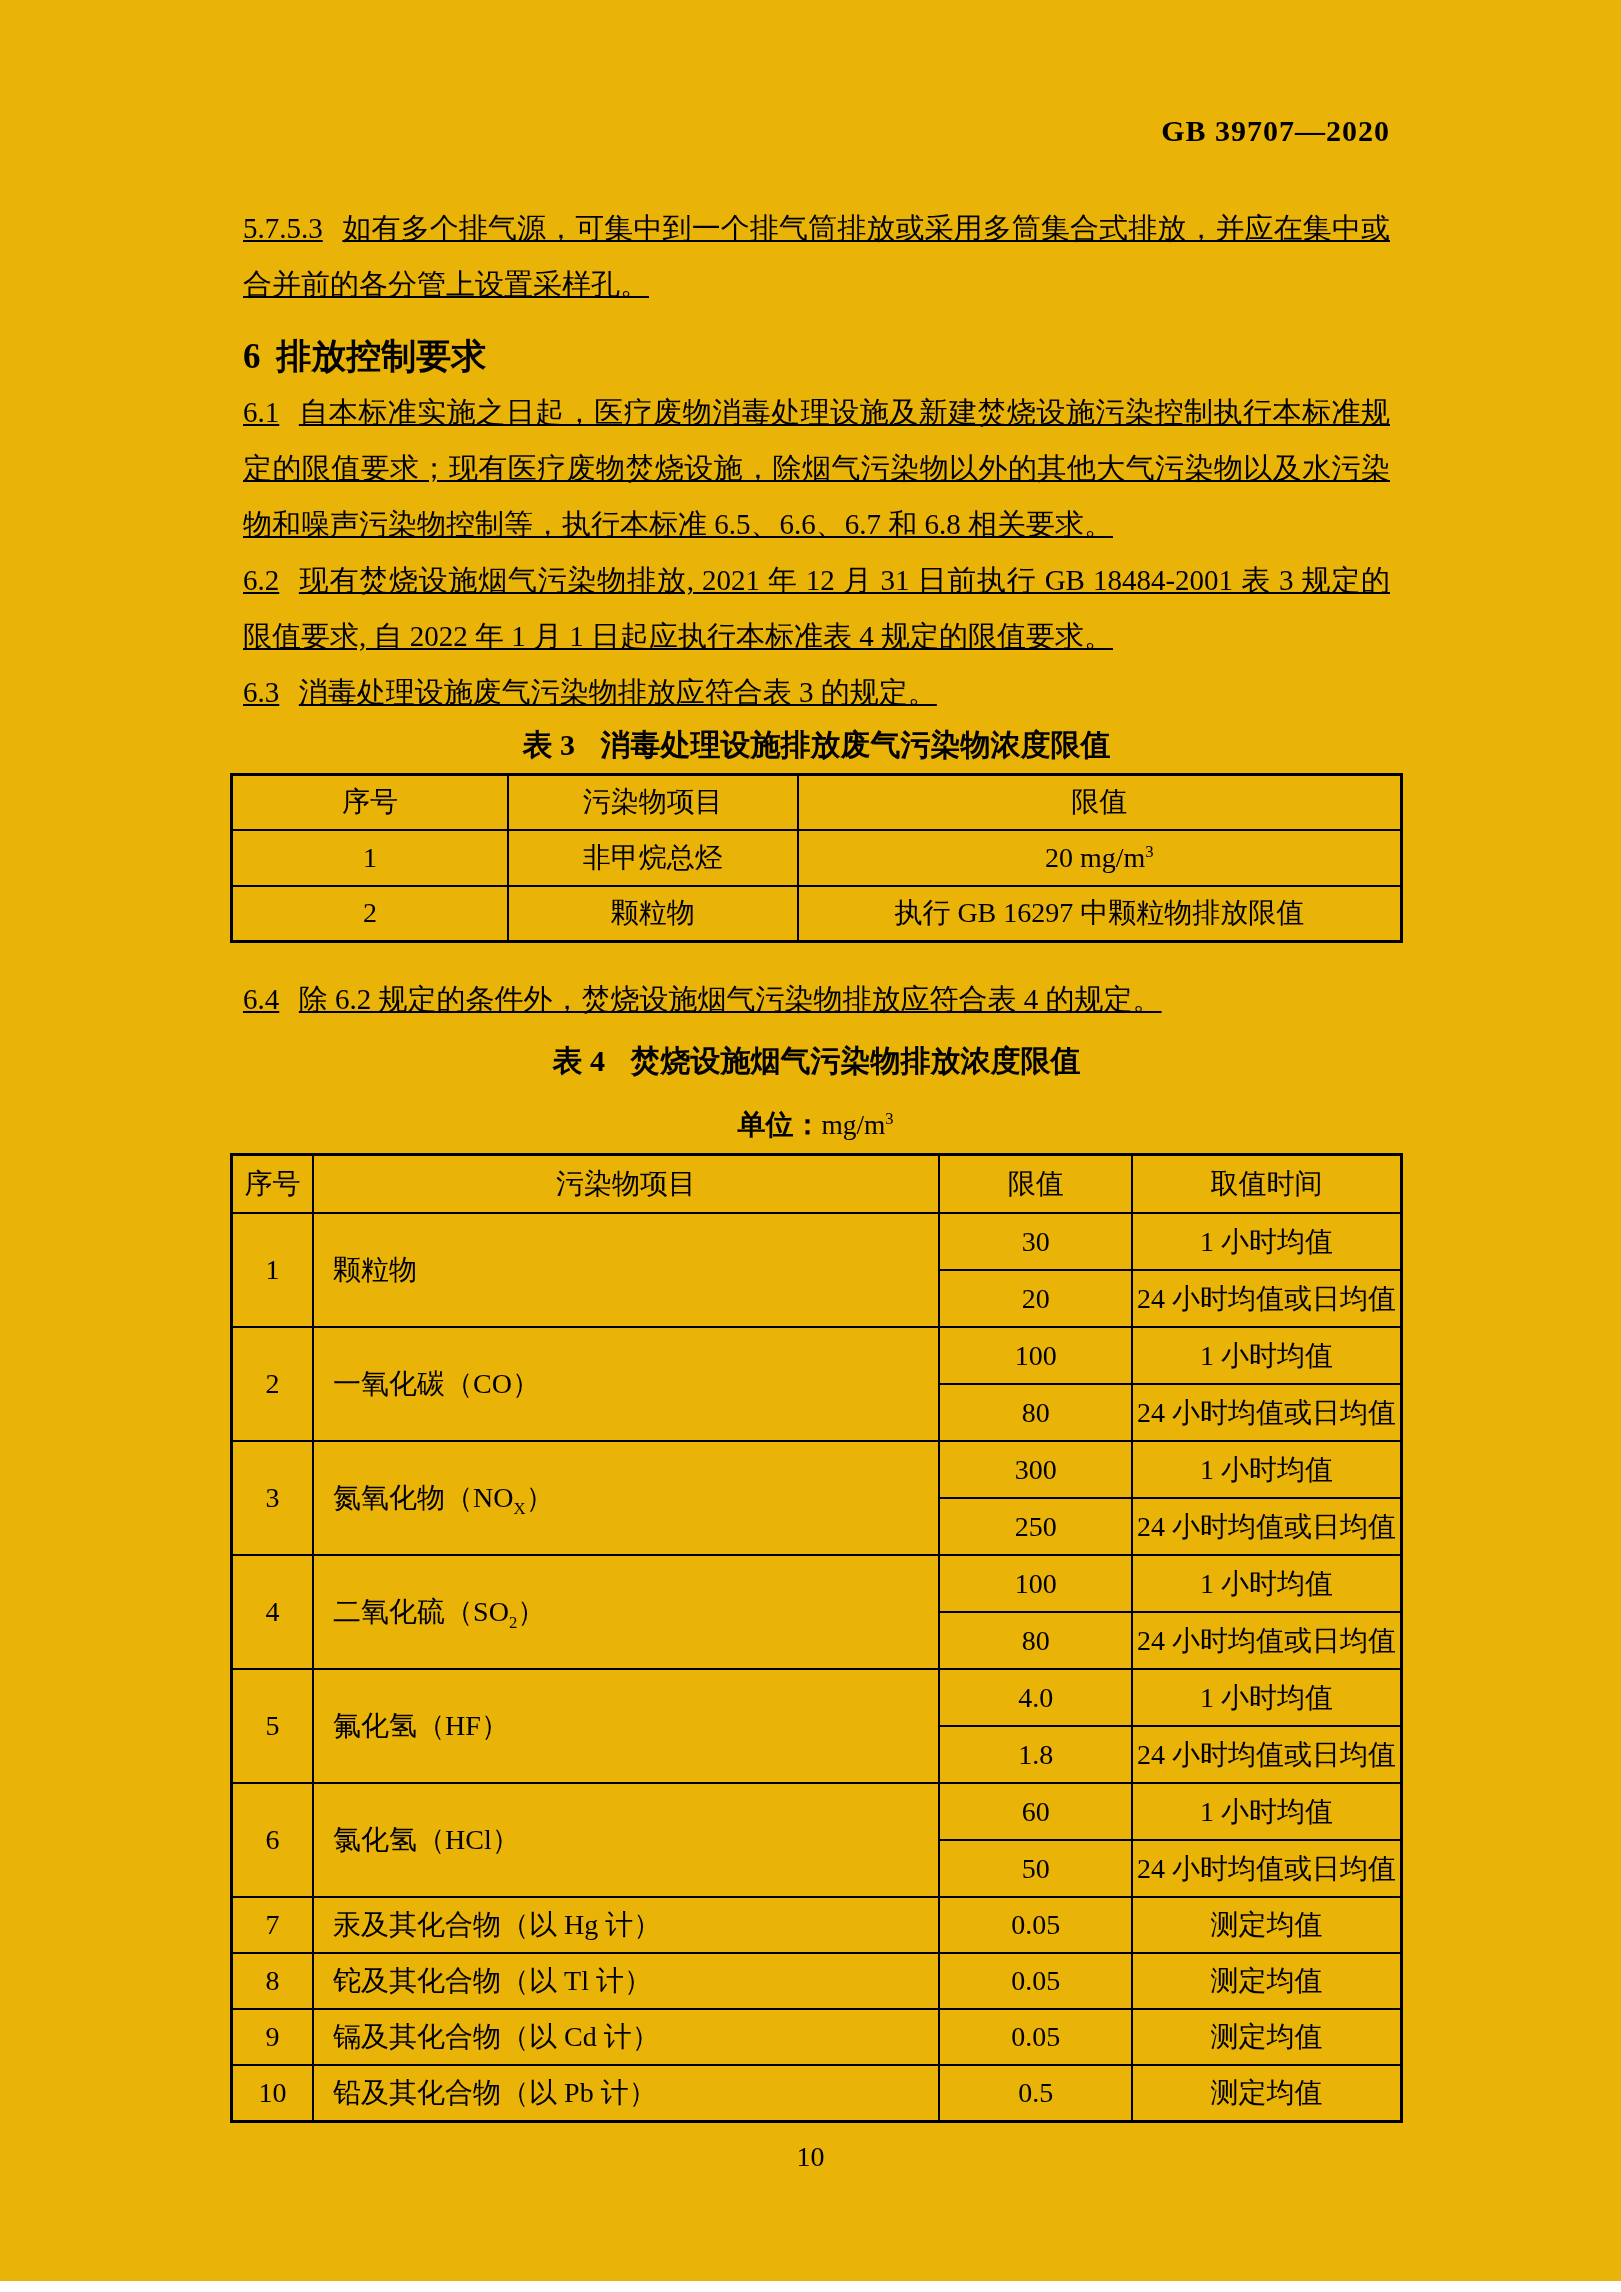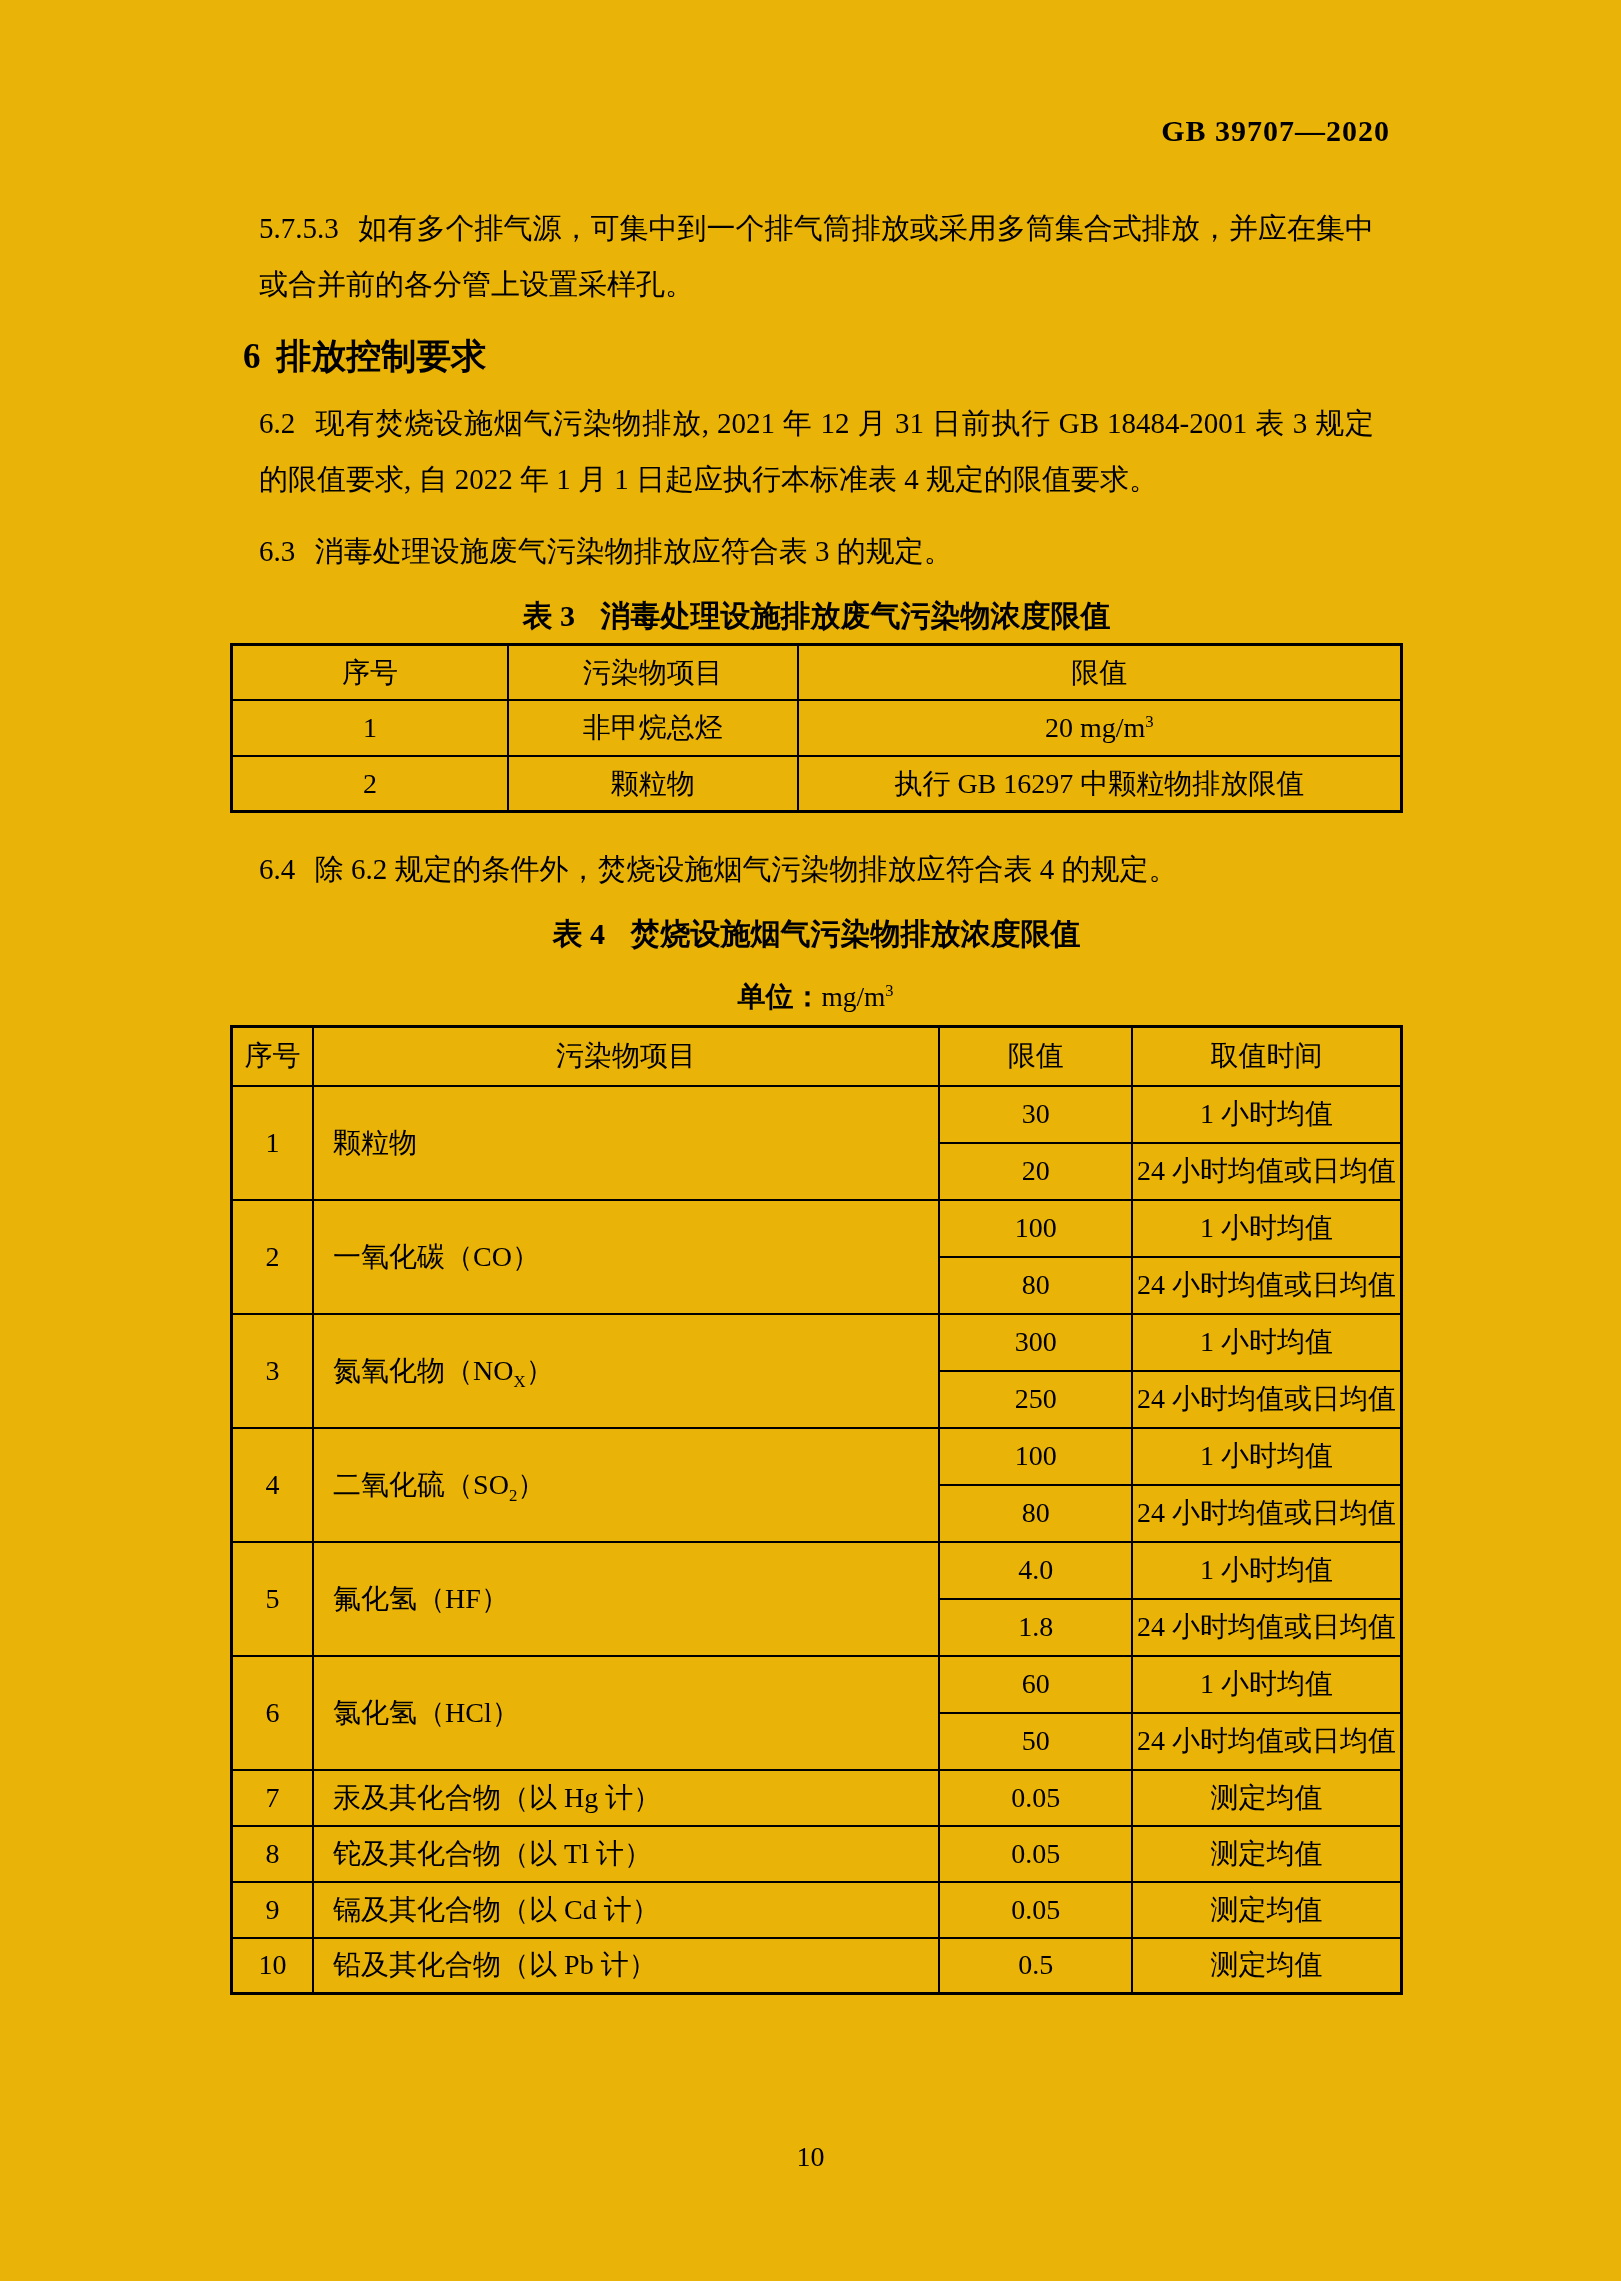--- a/index.html
+++ b/index.html
@@ -9,21 +9,21 @@
     background:#eab308;color:#000;
     font-family:"Liberation Serif","DejaVu Serif",serif;
     overflow:hidden;
   }
   .content{position:absolute;left:243px;top:0;width:1147px;}
   .doc-header{
     margin-top:110px;
     font-size:30px;font-weight:bold;text-align:right;line-height:41px;
     letter-spacing:1px;
   }
-  .para{font-size:29px;line-height:56px;text-align:justify;margin:16px;}
+  .para{font-size:29px;line-height:56px;text-align:justify;margin:0;text-decoration:underline;}
   .para-first{margin-top:49px;}
   .cnum{margin-right:19.6px;}
   .section-heading{
     font-size:35px;font-weight:bold;line-height:45px;margin:21.6px 0 5.9px 0;
   }
   .section-heading .cnum{margin-right:15.7px;}
   .table-title{
     font-size:30px;font-weight:bold;text-align:center;line-height:41px;margin-top:3.9px;
   }
   .tlabel{margin-right:25.5px;}
@@ -64,20 +64,21 @@
 
 <div class="page">
   <div class="content">
 
     <div class="doc-header">GB 39707—2020</div>
 
     <p class="para para-first"><span class="cnum">5.7.5.3</span><span>如有多个排气源，可集中到一个排气筒排放或采用多筒集合式排放，并应在集中或合并前的各分管上设置采样孔。</span></p>
 
     <div class="section-heading"><span class="cnum">6</span><span>排放控制要求</span></div>
 
+    <p class="para"><span class="cnum">6.1</span><span>自本标准实施之日起，医疗废物消毒处理设施及新建焚烧设施污染控制执行本标准规定的限值要求；现有医疗废物焚烧设施，除烟气污染物以外的其他大气污染物以及水污染物和噪声污染物控制等，执行本标准 6.5、6.6、6.7 和 6.8 相关要求。</span></p>
 
     <p class="para"><span class="cnum">6.2</span><span>现有焚烧设施烟气污染物排放, 2021 年 12 月 31 日前执行 GB 18484-2001 表 3 规定的限值要求, 自 2022 年 1 月 1 日起应执行本标准表 4 规定的限值要求。</span></p>
 
     <p class="para"><span class="cnum">6.3</span><span>消毒处理设施废气污染物排放应符合表 3 的规定。</span></p>
 
     <div class="table-title"><span class="tlabel">表 3</span><span>消毒处理设施排放废气污染物浓度限值</span></div>
 
     <table class="t3">
       <colgroup>
           <col style="width:23.6%">

